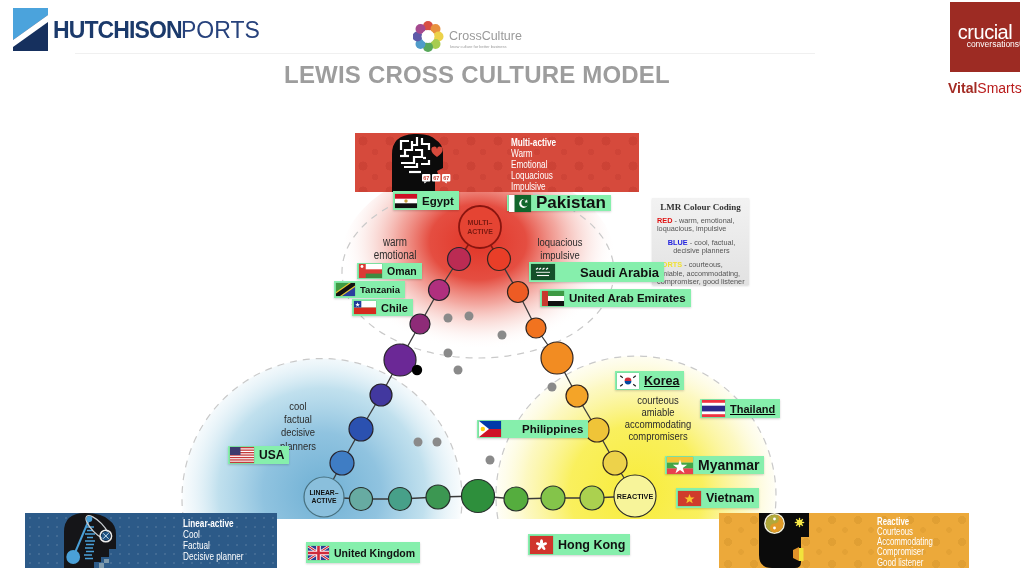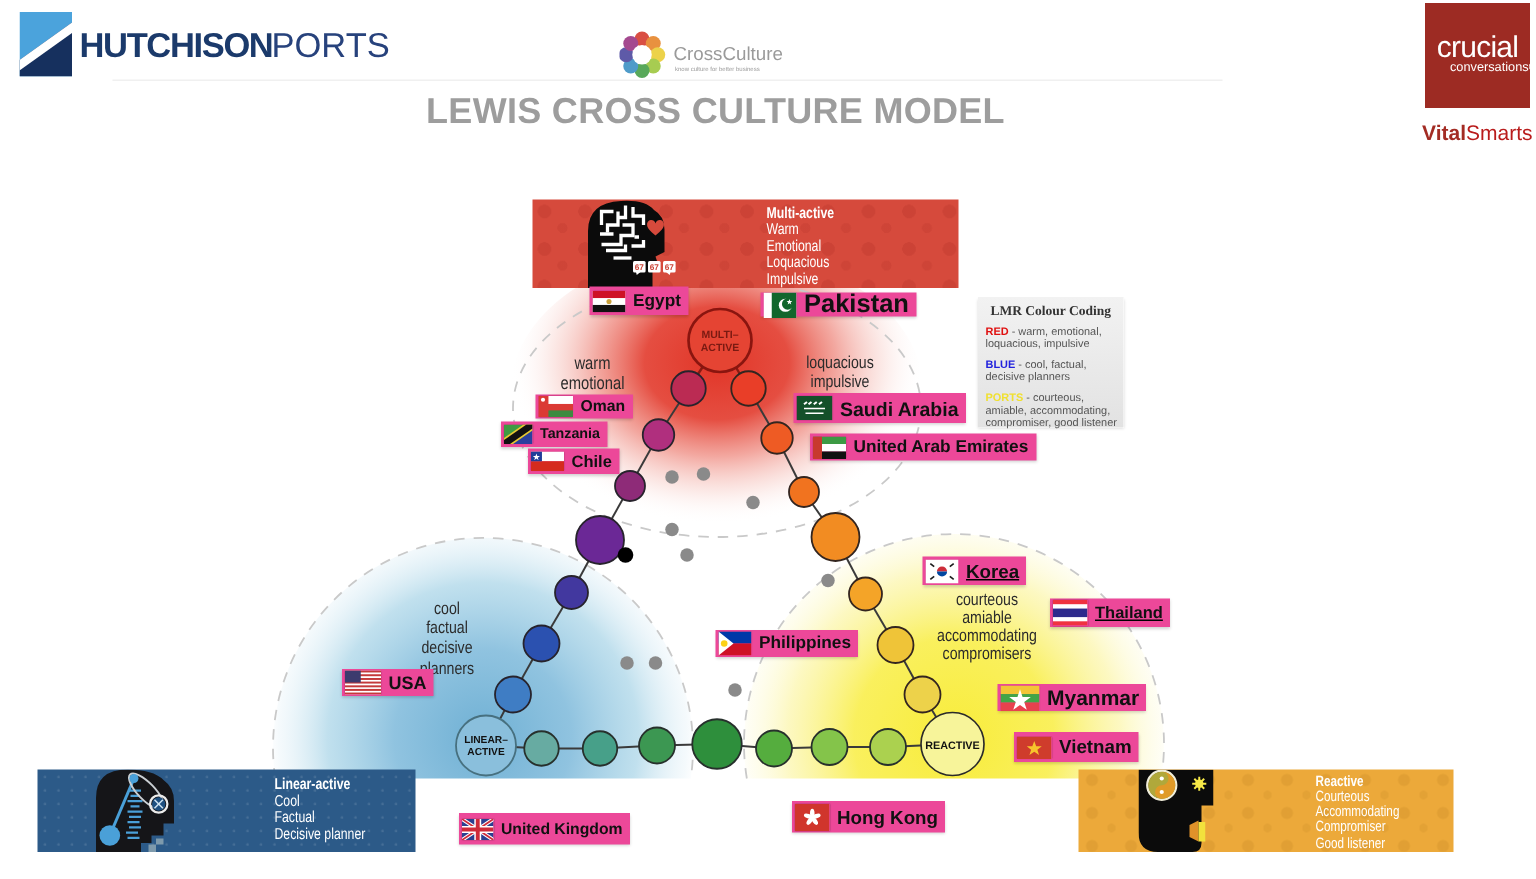--- a/index.html
+++ b/index.html
@@ -1,19 +1,19 @@
 <!DOCTYPE html>
 <html><head>
 <meta charset="utf-8">
 <style>
   html,body{margin:0;padding:0;}
   body{width:1024px;height:586px;position:relative;background:#fff;
        font-family:"Liberation Sans", sans-serif;overflow:hidden;}
   .abs{position:absolute;}
-  .clabel{position:absolute;display:flex;align-items:center;background:#ec4899;
+  .clabel{position:absolute;display:flex;align-items:center;background:#86efac;
           box-shadow:0 1px 2px rgba(0,0,0,0.18);padding:0 5px 0 2px;}
   .clabel svg{display:block;margin-right:5px;box-shadow:0 0 1px rgba(0,0,0,0.4);}
   .clabel span{font-weight:bold;color:#111;white-space:nowrap;}
   .ztext{position:absolute;text-align:center;color:#2b2b2b;line-height:1.15;transform:scaleX(0.82);}
 </style>
 </head>
 <body>
 
 <div class="abs" style="left:13px;top:8px;">
   <svg width="247" height="43" viewBox="0 0 247 43">
@@ -289,21 +289,21 @@
       <div>Compromiser</div>
       <div>Good listener</div>
   </div>
 </div>
 
 <div class="abs" style="left:652px;top:198px;width:97px;height:87px;background:linear-gradient(#f2f2f2,#e2e2e2);
      box-shadow:0 1px 2px rgba(0,0,0,0.15);font-size:7.3px;color:#555;line-height:1.18;padding:0;">
   <div style="text-align:center;font-family:'Liberation Serif',serif;font-weight:bold;color:#333;
        font-size:9px;margin-top:4px;">LMR Colour Coding</div>
   <div style="margin:4px 3px 0 5px;"><b style="color:#e01010;">RED</b> - warm, emotional, loquacious, impulsive</div>
-  <div style="margin:5px 3px 0 5px;"><b style="color:#2222dd;">BLUE</b> - cool, factual, decisive planners</div>
+  <div style="margin:5px 3px 0 5px;text-align:center;"><b style="color:#2222dd;">BLUE</b> - cool, factual, decisive planners</div>
   <div style="margin:5px 3px 0 5px;"><b style="color:#f0e030;">PORTS</b> - courteous, amiable, accommodating, compromiser, good listener</div>
 </div>
 
 <div class="clabel" style="left:393px;top:191px;height:19px;font-size:11.5px;">
   <svg width="22" height="14" viewBox="0 0 22 14">
       <rect width="22" height="14" fill="#fff"></rect>
       <rect width="22" height="4.7" fill="#ce1126"></rect>
       <rect y="9.3" width="22" height="4.7" fill="#111"></rect>
       <circle cx="11" cy="7" r="1.7" fill="#c9a13b"></circle>
     </svg>
@@ -340,21 +340,21 @@
 </div>
 <div class="clabel" style="left:352px;top:299px;height:17px;font-size:11px;">
   <svg width="22" height="13" viewBox="0 0 22 13">
       <rect width="22" height="6.5" fill="#fff"></rect>
       <rect y="6.5" width="22" height="6.5" fill="#d52b1e"></rect>
       <rect width="7.3" height="6.5" fill="#1f3d99"></rect>
       <polygon points="3.6,1.3 4.2,3 6,3 4.5,4.1 5.1,5.8 3.6,4.7 2.1,5.8 2.7,4.1 1.2,3 3,3" fill="#fff"></polygon>
     </svg>
   <span>Chile</span>
 </div>
-<div class="clabel" style="left:529px;top:262px;height:20px;font-size:13px;">
+<div class="clabel" style="left:529px;top:262px;height:20px;font-size:13px;gap:20px;">
   <svg width="24" height="16" viewBox="0 0 24 16">
       <rect width="24" height="16" fill="#14502a"></rect>
       <g stroke="#fff" fill="none">
         <path stroke-width="1.4" d="M5,5.5 l2,-1.5 m1,1.5 l2,-1.5 m1.5,1.5 l2,-1.5 m1.5,1.5 l2,-1.5"></path>
         <path stroke-width="0.9" d="M5,8.3 h14"></path>
         <path stroke-width="1.1" d="M6,11.5 h12"></path>
       </g>
     </svg>
   <span>Saudi Arabia</span>
 </div>
@@ -382,21 +382,21 @@
   <span>Korea</span>
 </div>
 <div class="clabel" style="left:700px;top:399px;height:19px;font-size:11px;text-decoration:underline;">
   <svg width="23" height="17" viewBox="0 0 23 17">
       <rect width="23" height="17" fill="#ef3340"></rect>
       <rect y="2.8" width="23" height="11.4" fill="#fff"></rect>
       <rect y="5.7" width="23" height="5.7" fill="#2d2a8c"></rect>
     </svg>
   <span>Thailand</span>
 </div>
-<div class="clabel" style="left:477px;top:420px;height:18px;font-size:11.5px;">
+<div class="clabel" style="left:477px;top:420px;height:18px;font-size:11.5px;gap:16px;">
   <svg width="22" height="16" viewBox="0 0 22 16">
       <rect width="22" height="8" fill="#0038a8"></rect>
       <rect y="8" width="22" height="8" fill="#ce1126"></rect>
       <polygon points="0,0 10,8 0,16" fill="#fff"></polygon>
       <circle cx="3.8" cy="8" r="2.2" fill="#fcd116"></circle>
     </svg>
   <span>Philippines</span>
 </div>
 <div class="clabel" style="left:228px;top:446px;height:18px;font-size:12px;">
   <svg width="24" height="16" viewBox="0 0 24 16">

